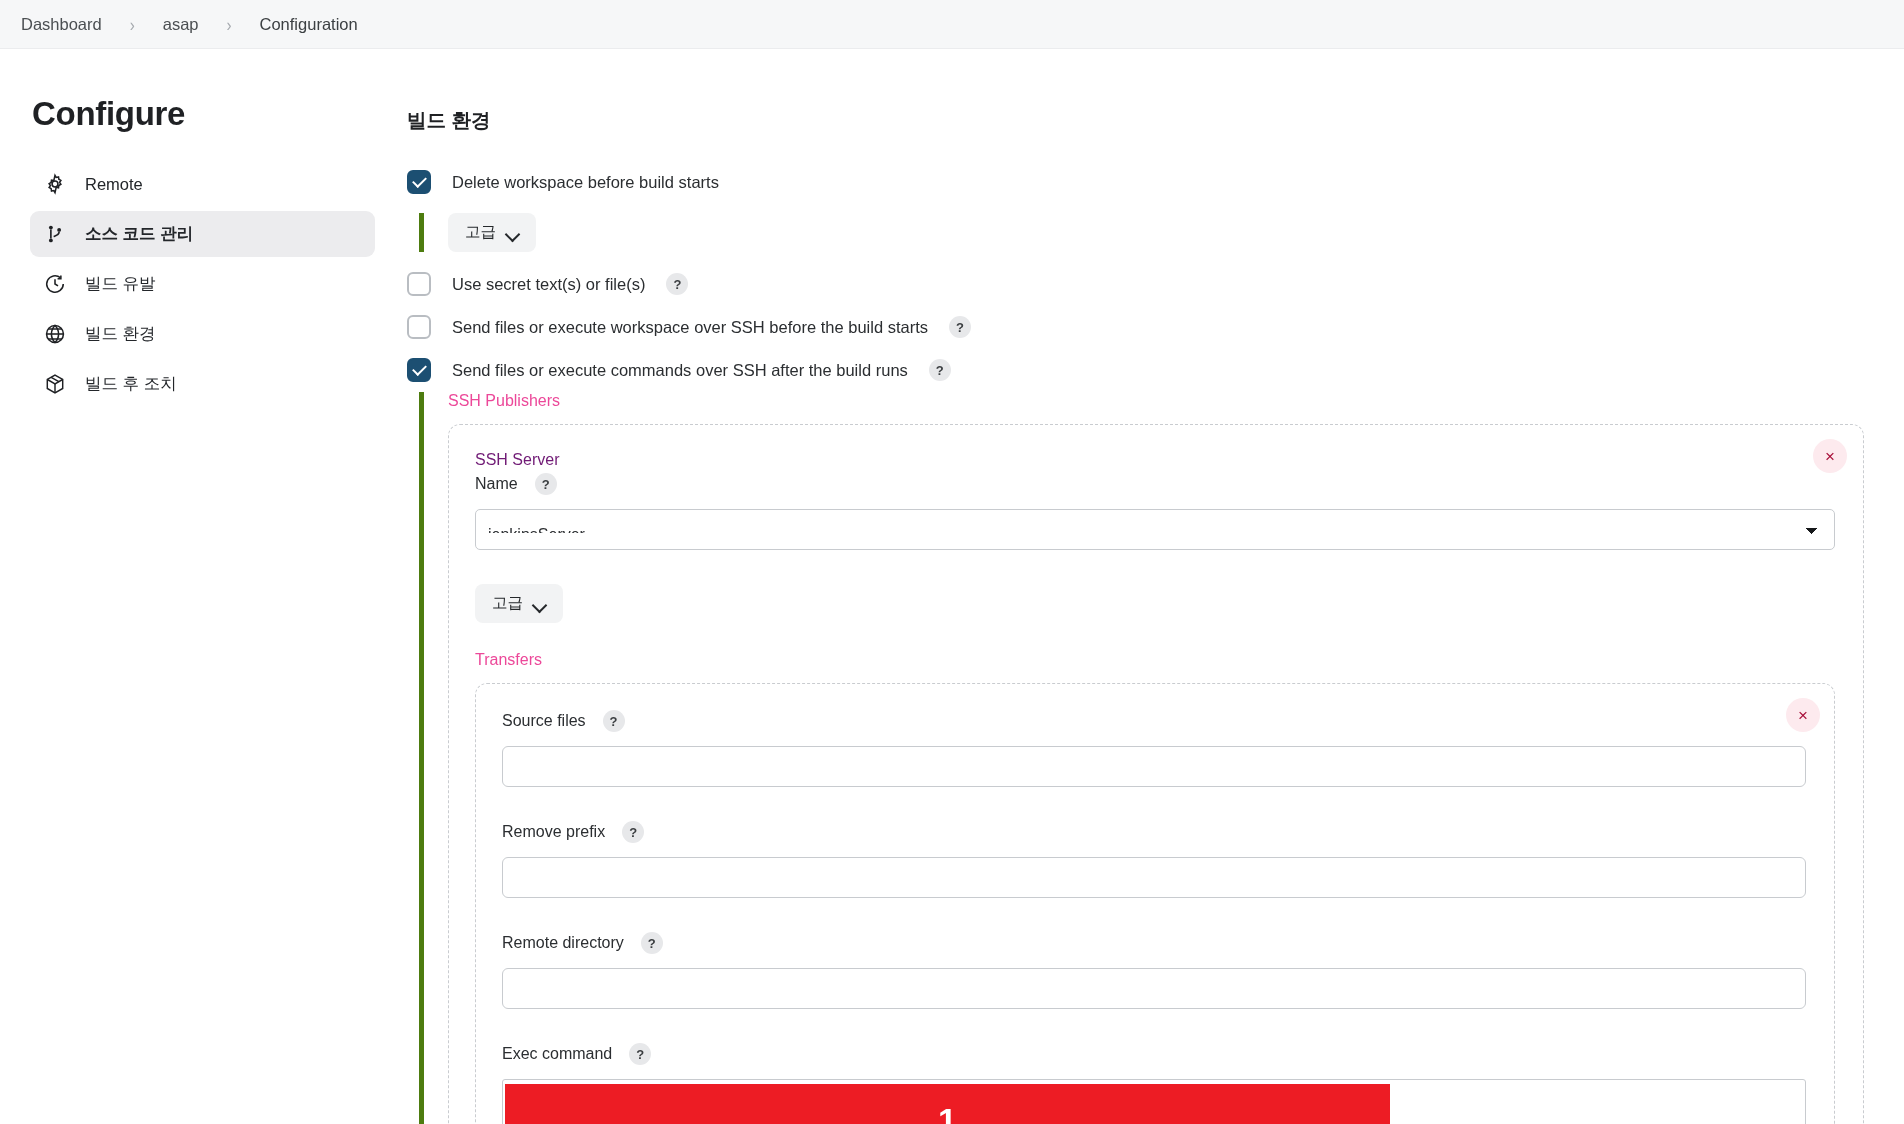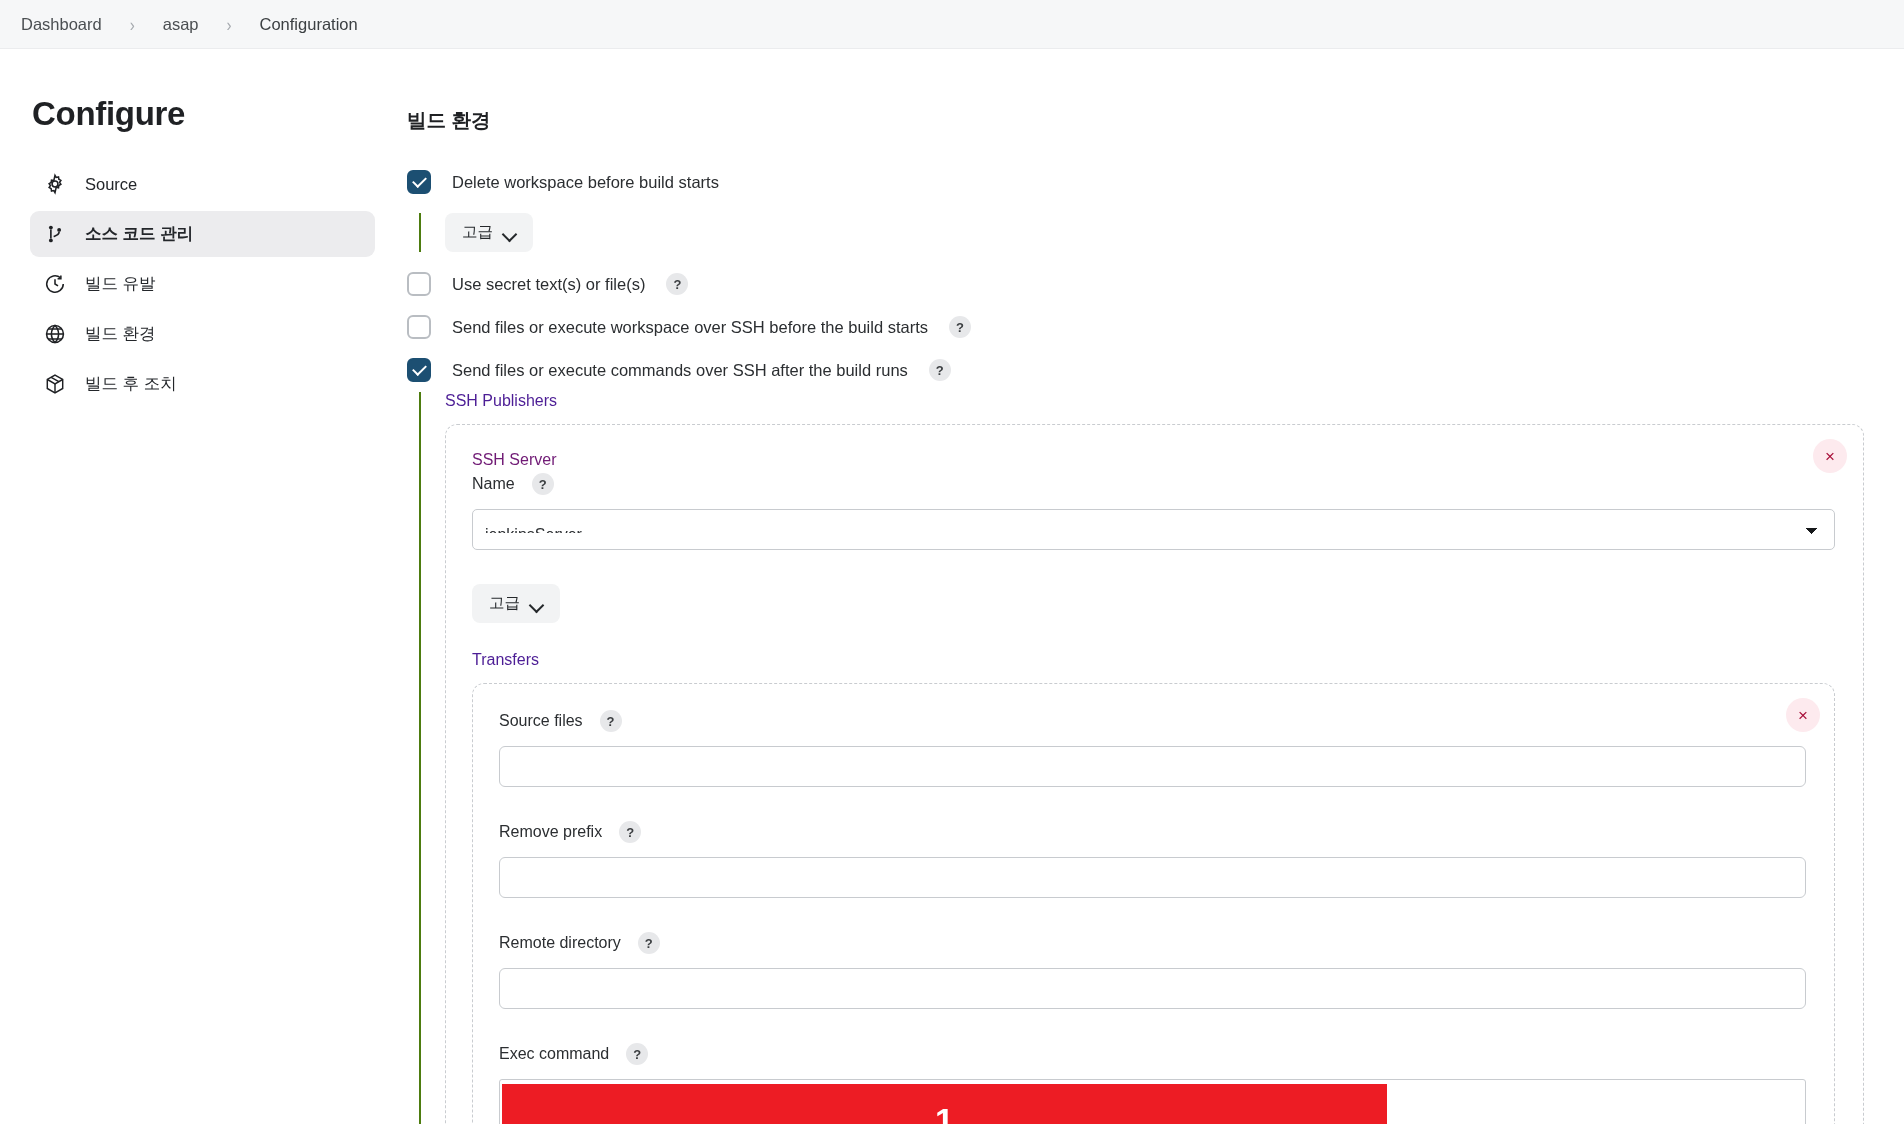--- a/index.html
+++ b/index.html
@@ -140,21 +140,21 @@
     align-items: center;
     justify-content: center;
     cursor: pointer;
     flex: 0 0 22px;
   }
 
   
   .indent {
     margin-left: 12px;
     padding-left: 24px;
-    border-left: 2px solid #4d7c0f;
+    border-left: 5px solid #4d7c0f;
   }
 
   .adv-btn {
     display: inline-flex;
     align-items: center;
     gap: 10px;
     background: #f2f3f4;
     border: none;
     border-radius: 8px;
     padding: 9px 17px;
@@ -173,21 +173,21 @@
     position: absolute;
     left: 1px; top: 0;
     width: 9px; height: 9px;
     border-right: 2px solid #25282b;
     border-bottom: 2px solid #25282b;
     transform: rotate(45deg);
   }
 
   .sub-label {
     font-size: 16px;
-    color: #4c1d95;
+    color: #ec4899;
     margin-bottom: 14px;
   }
 
   
   .panel {
     position: relative;
     border: 1.5px dashed #c9ccd0;
     border-radius: 12px;
     padding: 26px 28px 26px 26px;
     margin-top: 14px;
@@ -307,21 +307,21 @@
   <aside class="sidebar">
     <div class="sidebar-title">Configure</div>
 
     <div class="side-item">
       <span class="side-icon">
         <svg width="22" height="22" viewBox="0 0 24 24" fill="none" stroke="currentColor" stroke-width="1.7">
           <circle cx="12" cy="12" r="3.2"></circle>
           <path d="M12 2.6l1.3 2.2 2.5-.5.4 2.5 2.2 1.3-1.4 2.1 1.4 2.1-2.2 1.3-.4 2.5-2.5-.5L12 21.4l-1.3-2.3-2.5.5-.4-2.5-2.2-1.3 1.4-2.1-1.4-2.1 2.2-1.3.4-2.5 2.5.5z"></path>
         </svg>
       </span>
-      <span class="side-label">Source</span>
+      <span class="side-label">Remote</span>
     </div>
 
     <div class="side-item active">
       <span class="side-icon">
         <svg width="22" height="22" viewBox="0 0 24 24" fill="none" stroke="currentColor" stroke-width="1.8">
           <circle cx="7.5" cy="5" r="2.1" fill="currentColor" stroke="none"></circle>
           <circle cx="16.5" cy="7.5" r="2.1" fill="currentColor" stroke="none"></circle>
           <circle cx="7.5" cy="19" r="2.1" fill="currentColor" stroke="none"></circle>
           <path d="M7.5 7.1v9.8"></path>
           <path d="M16.5 9.6c0 3.4-3 4.2-6 5.2"></path>

